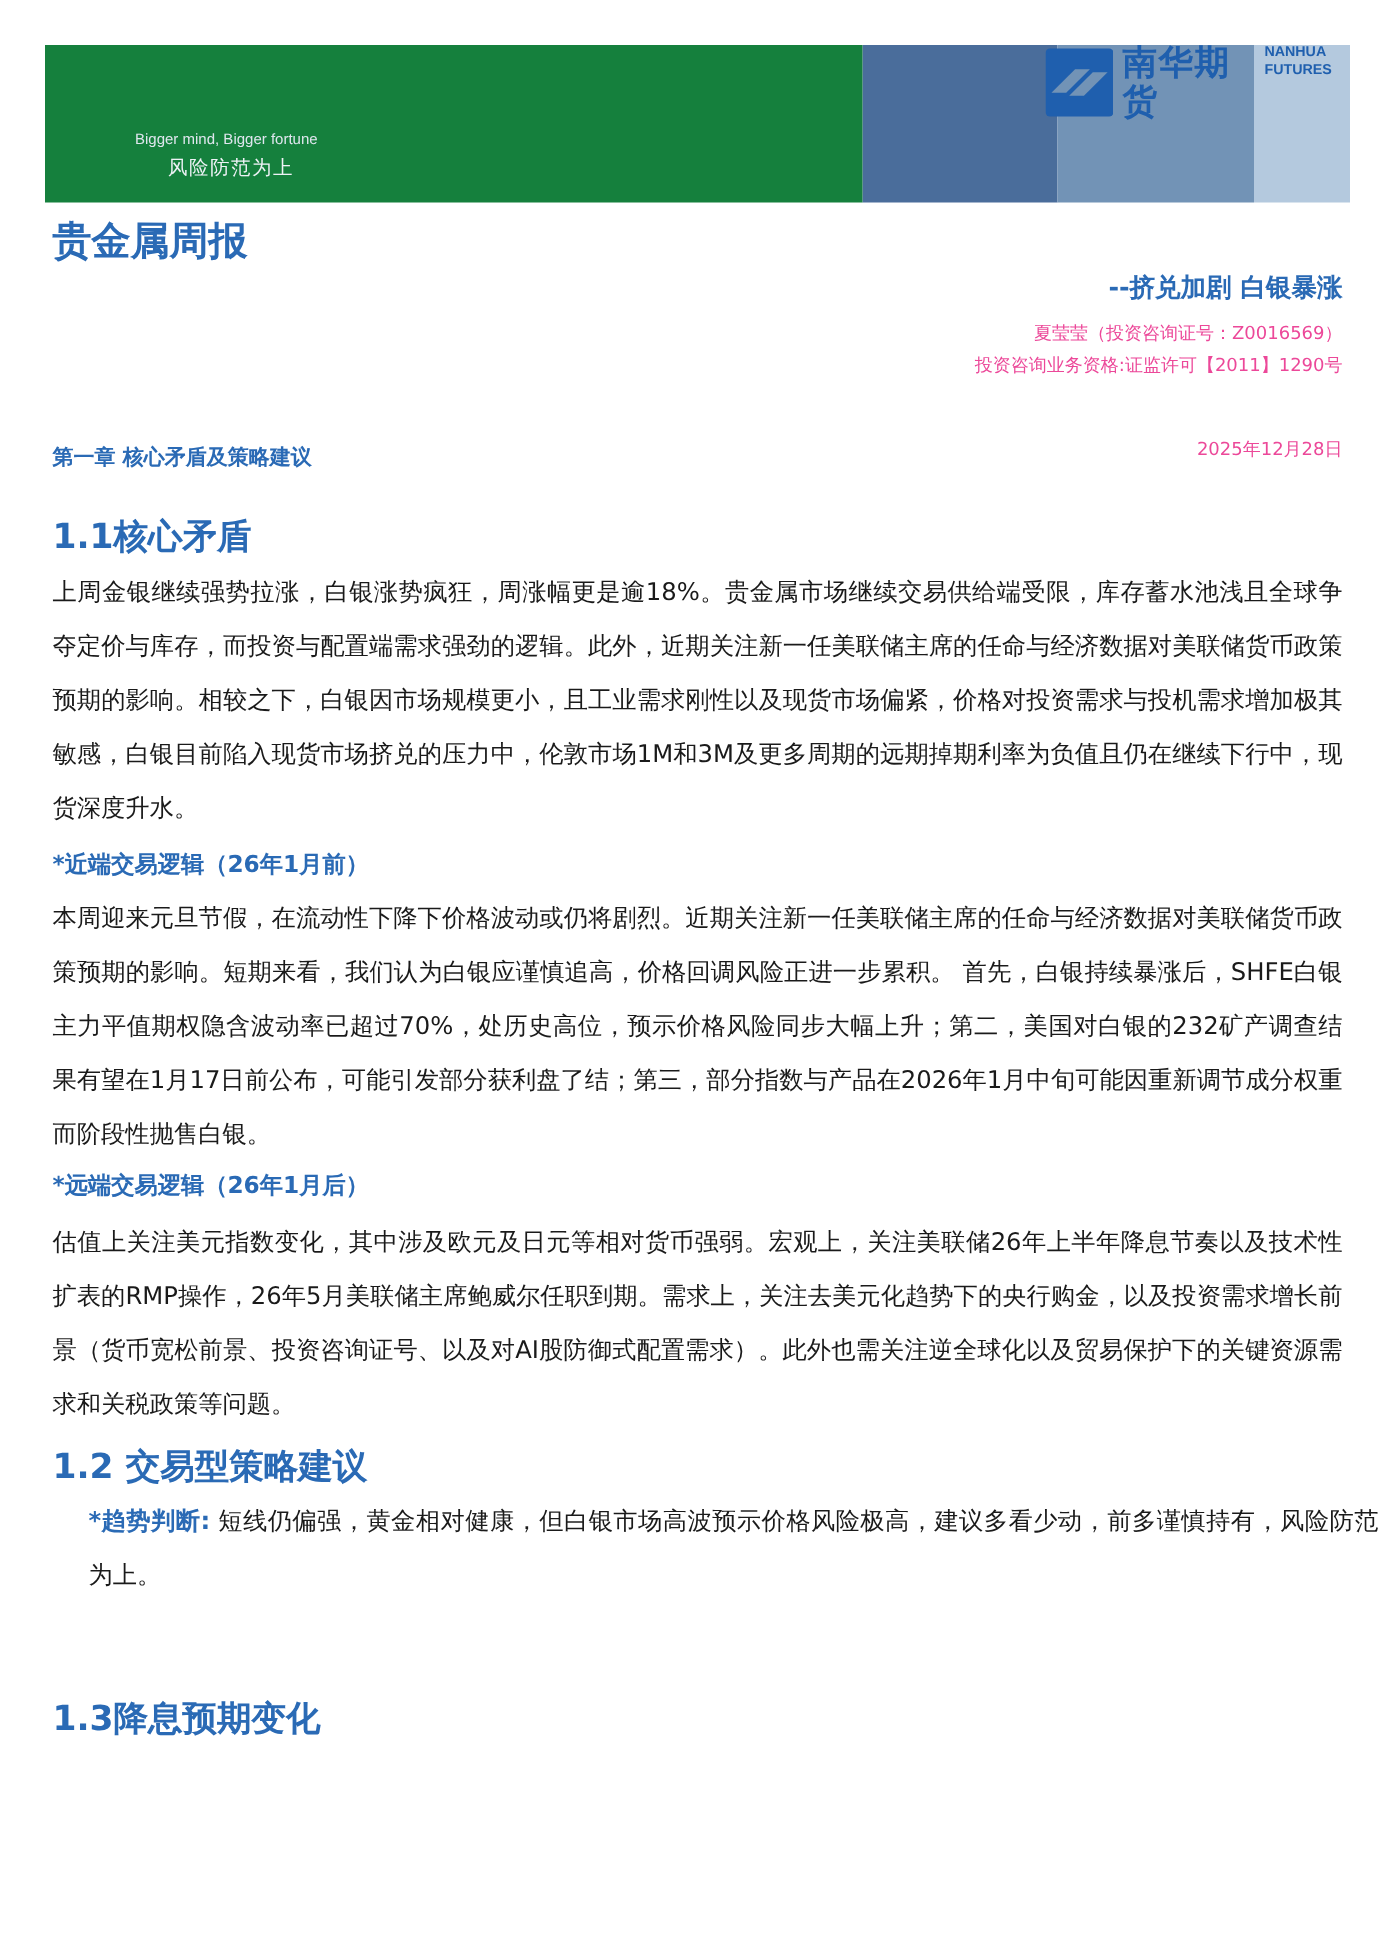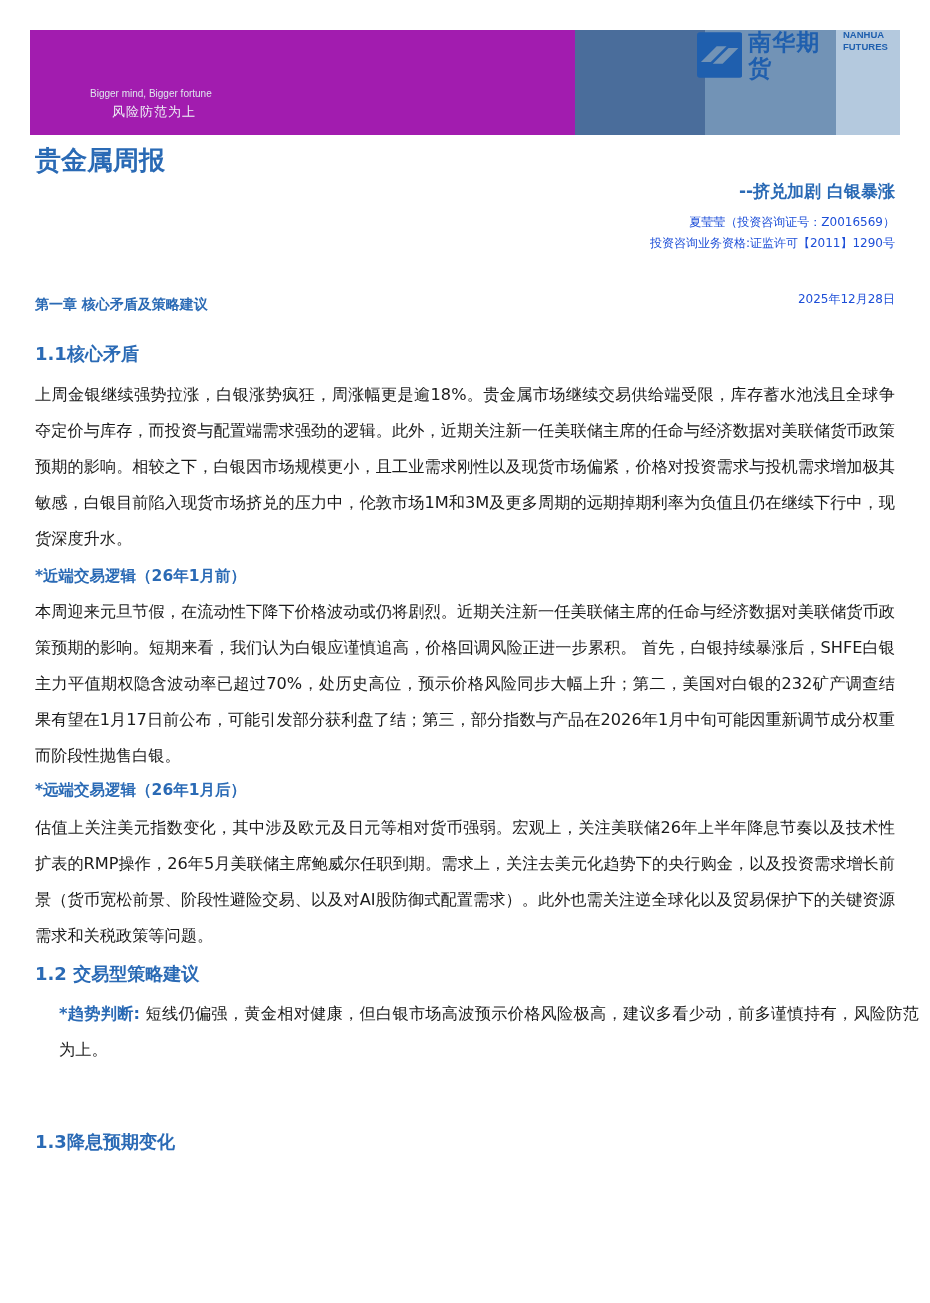--- a/index.html
+++ b/index.html
@@ -1,37 +1,37 @@
 <!DOCTYPE html>
 <html><head>
 <meta charset="utf-8">
 <style>
   html, body { margin: 0; padding: 0; background: #ffffff; }
   body { width: 930px; height: 1303px; position: relative; overflow: hidden;
          font-family: "DejaVu Sans", "Liberation Sans", sans-serif; color: #1a1a1a; }
   .banner { position: absolute; left: 30px; top: 30px; width: 870px; height: 105px; display: flex; }
-  .seg1 { width: 545px; background: #a21caf; position: relative; }
+  .seg1 { width: 545px; background: #15803d; position: relative; }
   .seg2 { width: 130px; background: #4a6d9b; }
   .seg3 { width: 131px; background: #7293b6; position: relative; }
   .seg4 { width: 64px; background: #b4c9de; }
   .slogan-en { position: absolute; left: 60px; top: 58px; color: #dfe6ee; font-size: 10px; font-family: "Liberation Sans", sans-serif; }
   .slogan-cn { position: absolute; left: 82px; top: 73px; color: #eef2f6; font-size: 13px; letter-spacing: 1px; }
   .logo { position: absolute; left: 697px; top: 32px; height: 46px; display: flex; align-items: center; }
   .logo-mark { width: 46px; height: 46px; }
   .logo-text { margin-left: 6px; display: flex; flex-direction: row; justify-content: space-between; }
   .logo-cn { color: #1f5fae; font-size: 23px; font-weight: bold; letter-spacing: 1px; line-height: 26px; }
   .logo-en { color: #1f5fae; font-size: 9.5px; font-weight: bold; font-family: "Liberation Sans", sans-serif; line-height: 12px; }
 
   .title { position: absolute; left: 35px; top: 143px; font-size: 26px; font-weight: bold; color: #2a6ab5; }
   .subtitle { position: absolute; right: 35px; top: 180px; font-size: 17px; font-weight: bold; color: #2a6ab5; }
-  .meta { position: absolute; right: 35px; font-size: 12px; color: #1d4ed8; text-align: right; }
+  .meta { position: absolute; right: 35px; font-size: 12px; color: #ec4899; text-align: right; }
   .meta1 { top: 214px; } .meta2 { top: 235px; } .meta3 { top: 256px; margin-top: 35px; }
 
   .h1 { position: absolute; left: 35px; top: 296px; font-size: 14px; font-weight: bold; color: #2a6ab5; }
-  .h2 { position: absolute; left: 35px; font-size: 18px; font-weight: bold; color: #2a6ab5; }
+  .h2 { position: absolute; left: 35px; font-size: 23px; font-weight: bold; color: #2a6ab5; }
   .h3 { position: absolute; left: 35px; font-size: 15.5px; font-weight: bold; color: #2a6ab5; }
   .para { position: absolute; left: 35px; width: 860px; font-size: 16.2px; line-height: 36px; color: #1a1a1a; text-align: justify; }
   .lbl { color: #2a6ab5; font-weight: bold; }
 </style>
 </head>
 <body>
 
 <div class="banner">
   <div class="seg1">
     <div class="slogan-en">Bigger mind, Bigger fortune</div>
@@ -63,18 +63,18 @@
 
 <div class="h1">第一章 核心矛盾及策略建议</div>
 
 <div class="h2" style="top:342px;">1.1核心矛盾</div>
 <div class="para" style="top:377px;">上周金银继续强势拉涨，白银涨势疯狂，周涨幅更是逾18%。贵金属市场继续交易供给端受限，库存蓄水池浅且全球争夺定价与库存，而投资与配置端需求强劲的逻辑。此外，近期关注新一任美联储主席的任命与经济数据对美联储货币政策预期的影响。相较之下，白银因市场规模更小，且工业需求刚性以及现货市场偏紧，价格对投资需求与投机需求增加极其敏感，白银目前陷入现货市场挤兑的压力中，伦敦市场1M和3M及更多周期的远期掉期利率为负值且仍在继续下行中，现货深度升水。</div>
 
 <div class="h3" style="top:566px;">*近端交易逻辑（26年1月前）</div>
 <div class="para" style="top:594px;">本周迎来元旦节假，在流动性下降下价格波动或仍将剧烈。近期关注新一任美联储主席的任命与经济数据对美联储货币政策预期的影响。短期来看，我们认为白银应谨慎追高，价格回调风险正进一步累积。 首先，白银持续暴涨后，SHFE白银主力平值期权隐含波动率已超过70%，处历史高位，预示价格风险同步大幅上升；第二，美国对白银的232矿产调查结果有望在1月17日前公布，可能引发部分获利盘了结；第三，部分指数与产品在2026年1月中旬可能因重新调节成分权重而阶段性抛售白银。</div>
 
 <div class="h3" style="top:780px;">*远端交易逻辑（26年1月后）</div>
-<div class="para" style="top:810px;">估值上关注美元指数变化，其中涉及欧元及日元等相对货币强弱。宏观上，关注美联储26年上半年降息节奏以及技术性扩表的RMP操作，26年5月美联储主席鲍威尔任职到期。需求上，关注去美元化趋势下的央行购金，以及投资需求增长前景（货币宽松前景、阶段性避险交易、以及对AI股防御式配置需求）。此外也需关注逆全球化以及贸易保护下的关键资源需求和关税政策等问题。</div>
+<div class="para" style="top:810px;">估值上关注美元指数变化，其中涉及欧元及日元等相对货币强弱。宏观上，关注美联储26年上半年降息节奏以及技术性扩表的RMP操作，26年5月美联储主席鲍威尔任职到期。需求上，关注去美元化趋势下的央行购金，以及投资需求增长前景（货币宽松前景、投资咨询证号、以及对AI股防御式配置需求）。此外也需关注逆全球化以及贸易保护下的关键资源需求和关税政策等问题。</div>
 
 <div class="h2" style="top:962px;">1.2 交易型策略建议</div>
 <div class="para" style="top:996px;margin-left:24px;"><span class="lbl">*趋势判断:</span><span> 短线仍偏强，黄金相对健康，但白银市场高波预示价格风险极高，建议多看少动，前多谨慎持有，风险防范为上。</span></div>
 
 <div class="h2" style="top:1130px;">1.3降息预期变化</div>
 
 </body></html>

